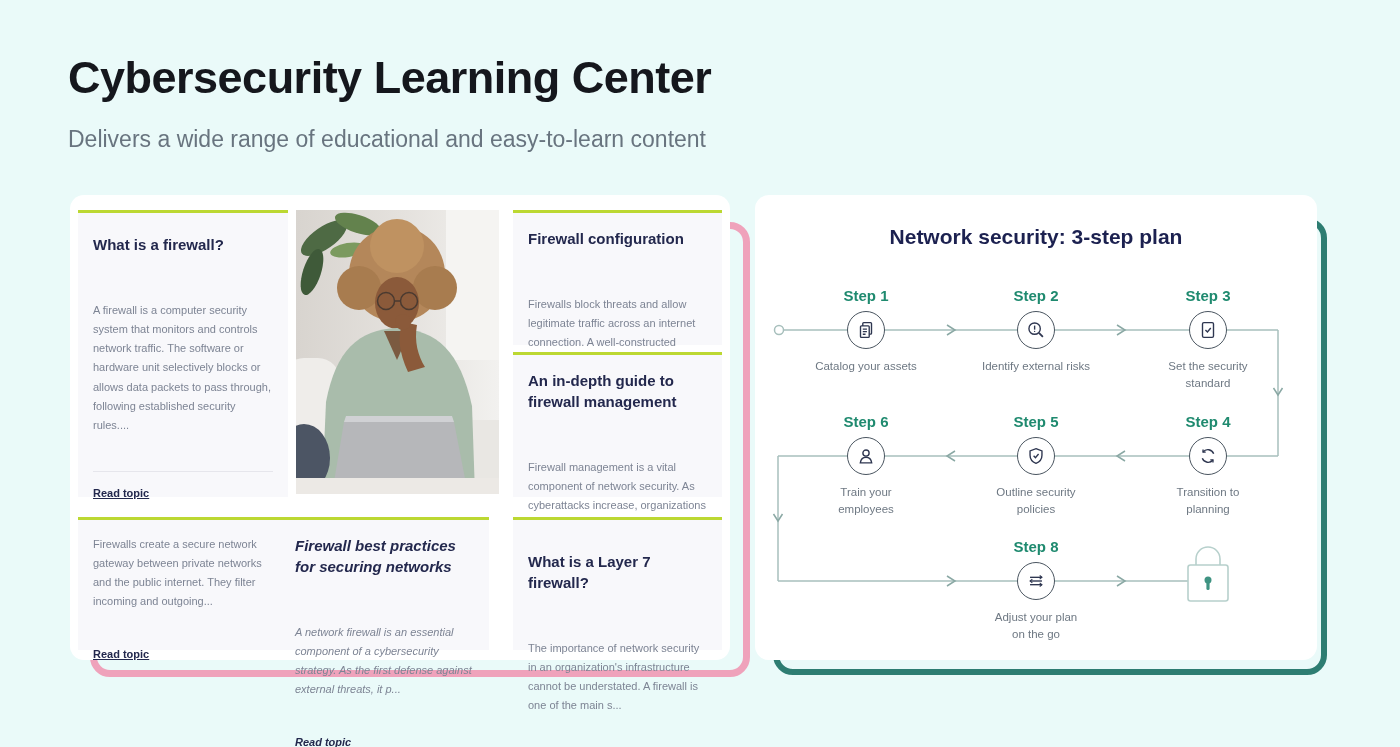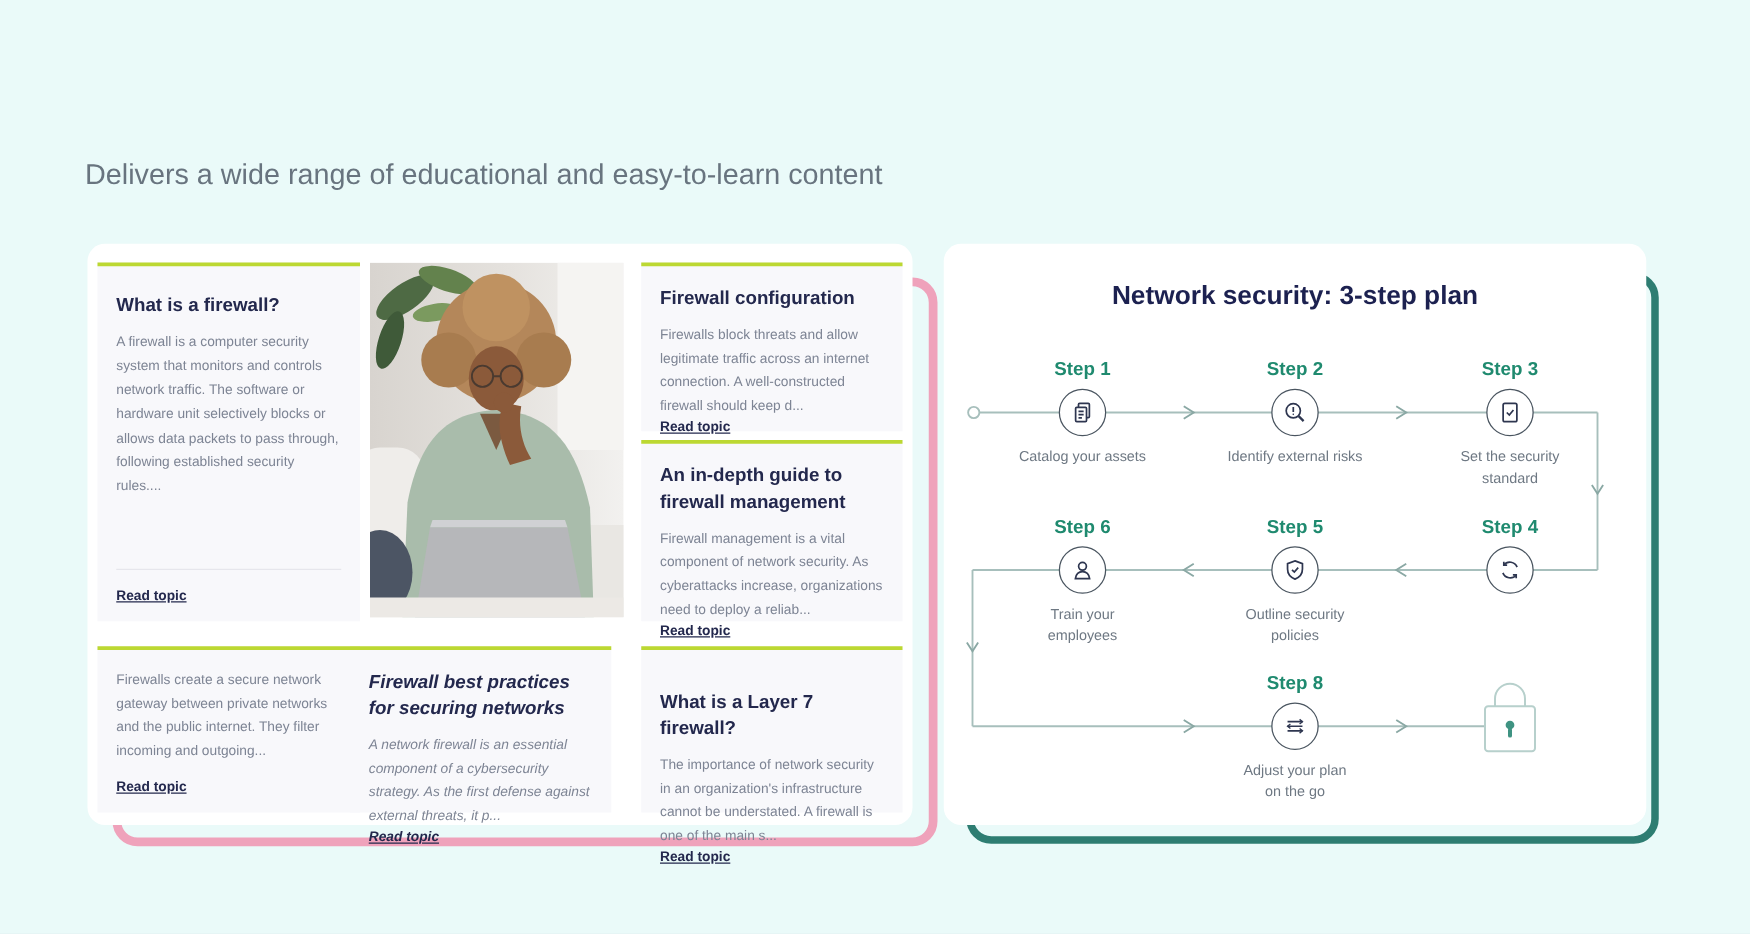--- a/index.html
+++ b/index.html
@@ -30,21 +30,21 @@
 
   .panel { position:absolute; background:#ffffff; border-radius:14px; }
   .panel-left  { left:70px;  top:195px; width:660px; height:465px; }
   .panel-right { left:755px; top:195px; width:562px; height:465px; }
 
   
   .card {
     position:absolute; background:#f8f8fb;
     border-top:3px solid #bcd832;
     padding:15px 15px 14px 15px;
-    display:flex; flex-direction:column;
+    display:flex; flex-direction:column;gap:36px;
   }
   .card-title {
     font-size:15px; font-weight:700; color:#23284d;
     line-height:1.4; margin:6px 0 10px 0;
   }
   .card-body {
     font-size:11px; line-height:1.74; color:#7d8494;
   }
   .read-link {
     font-size:11px; font-weight:700; color:#23284d;
@@ -75,20 +75,21 @@
     margin-top:9px; font-size:11.5px; line-height:1.45; color:#6e7883;
     white-space:pre-line;
   }
   .icon-svg { display:block; }
 </style>
 </head>
 <body>
 
 <div class="page">
 
+  <div class="page-title">Cybersecurity Learning Center</div>
   <div class="page-subtitle">Delivers a wide range of educational and easy-to-learn content</div>
 
   <div class="pink-outline"></div>
   <div class="panel panel-left">
 
     <div class="card" style="left:8px; top:15px; width:210px; height:287px;">
       <div class="card-title">What is a firewall?</div>
       <div class="card-body">A firewall is a computer security system that monitors and controls network traffic. The software or hardware unit selectively blocks or allows data packets to pass through, following established security rules....</div>
       <a class="read-link with-divider">Read topic</a>
     </div>
@@ -267,20 +268,22 @@
     <div class="node" style="left:378px; top:218px;">
       <div class="step-label">Step 4</div>
       <div class="circle">
         <svg class="icon-svg" width="22" height="22" viewBox="0 0 24 24" stroke="#2e3650" stroke-width="1.5" fill="none">
           <path d="M18.2 9.5 A6.8 6.8 0 0 0 6.6 7.6"></path>
           <path d="M6.6 4.9 V7.8 H9.5"></path>
           <path d="M5.8 14.5 A6.8 6.8 0 0 0 17.4 16.4"></path>
           <path d="M17.4 19.1 V16.2 H14.5"></path>
         </svg>
       </div>
+      <div class="caption">Transition to
+planning</div>
     </div>
 
 
     <div class="node" style="left:206px; top:343px;">
       <div class="step-label">Step 8</div>
       <div class="circle">
         <svg class="icon-svg" width="22" height="22" viewBox="0 0 24 24" stroke="#2e3650" stroke-width="1.5" fill="none">
           <path d="M5.5 8 H18.5"></path>
             <path d="M16 6 L18.5 8 L16 10" stroke-width="1.2"></path>
           <path d="M18.5 12 H5.5"></path>

